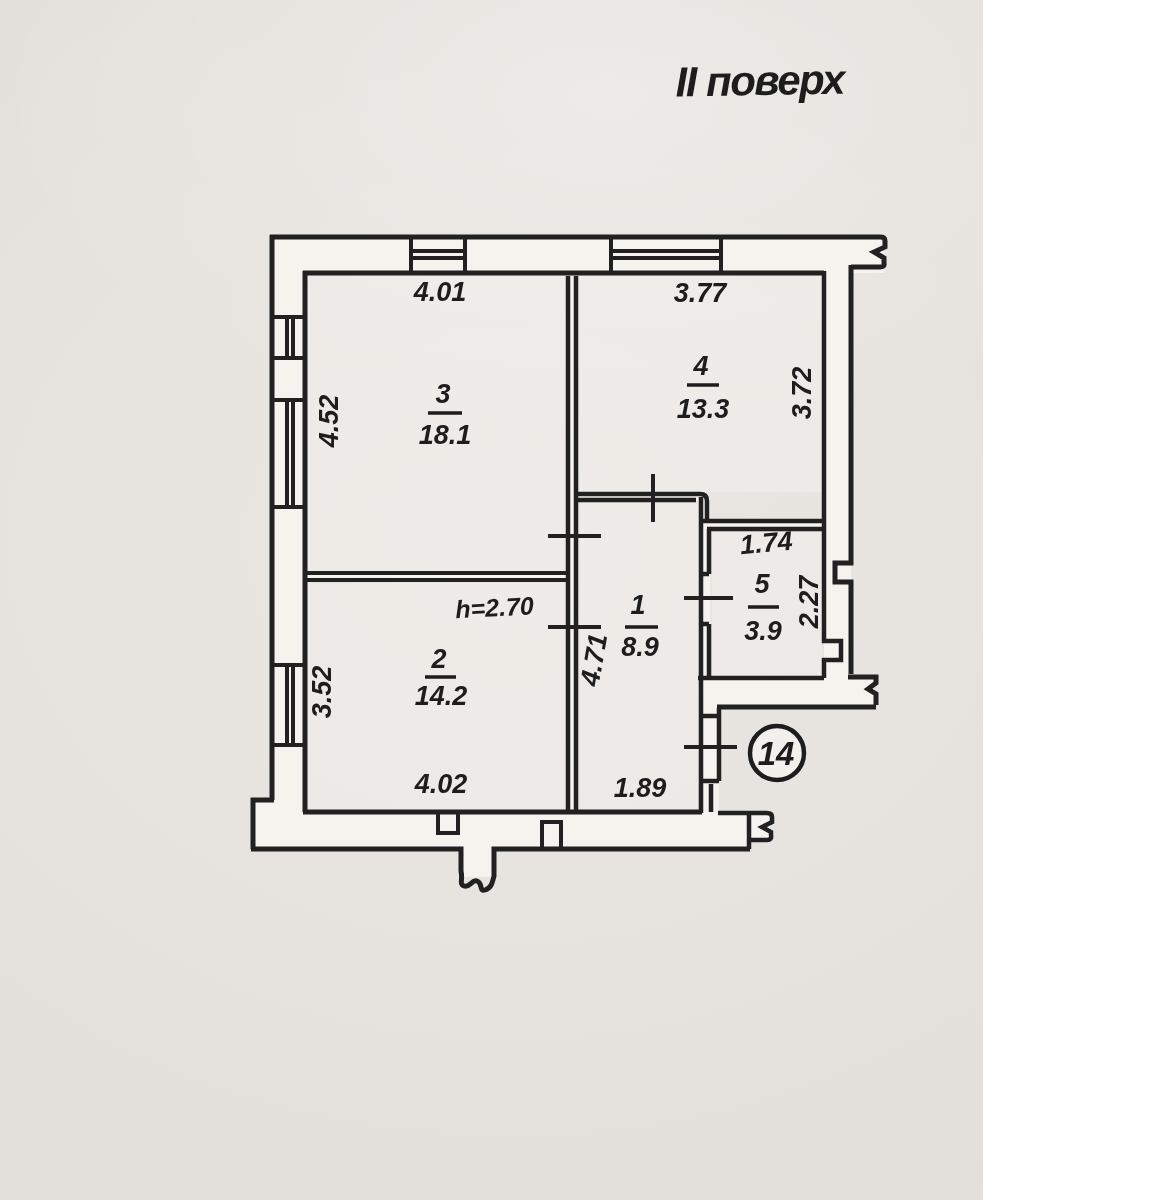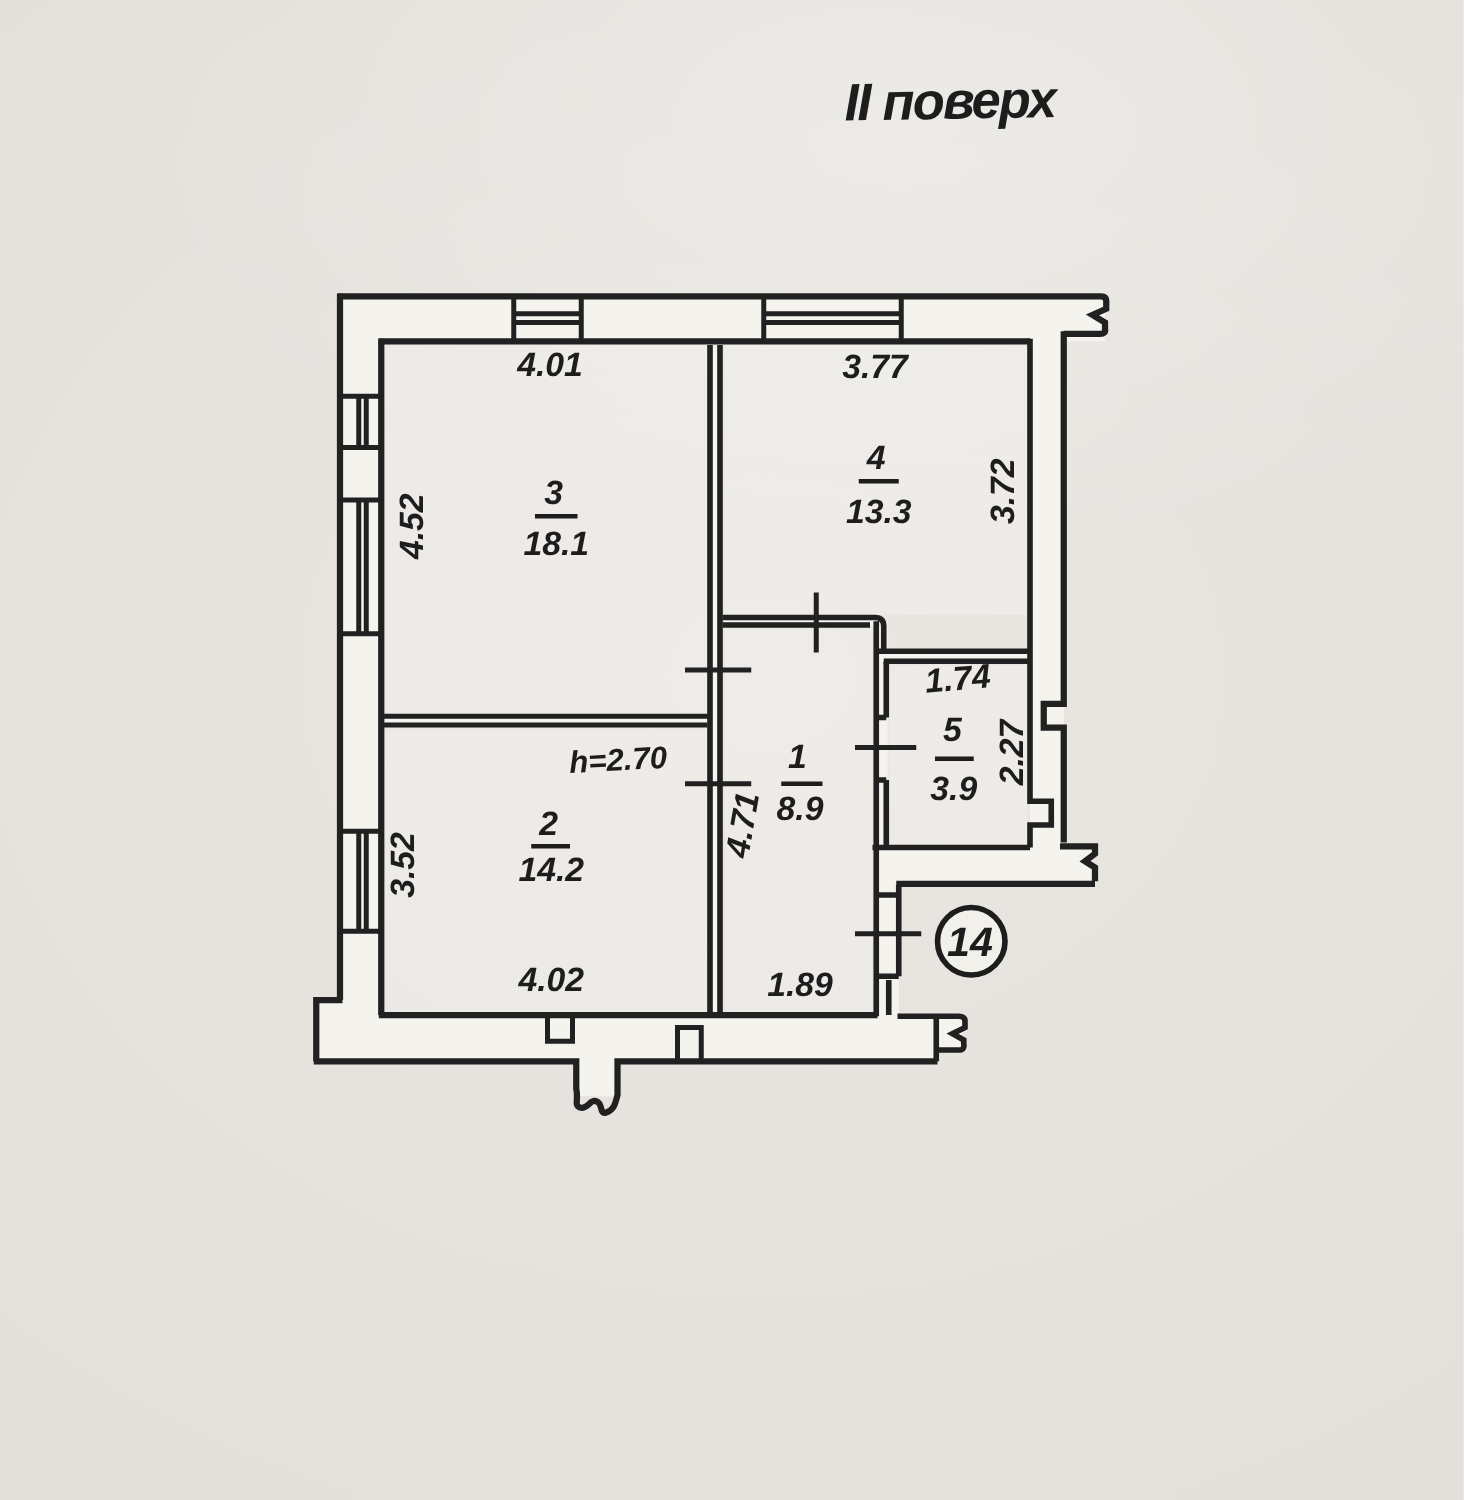--- a/index.html
+++ b/index.html
@@ -1,17 +1,17 @@
 <!DOCTYPE html>
 <html><head>
 <meta charset="utf-8">
 <style>
 html,body{margin:0;padding:0;}
 body{width:1171px;height:1200px;overflow:hidden;font-family:"Liberation Sans",sans-serif;}
-#page{position:relative;width:1171px;height:1200px;
+#page{position:relative;width:983px;height:1200px;
 background:
 radial-gradient(ellipse 900px 500px at 62% 8%, rgba(255,255,255,0.28), rgba(255,255,255,0) 70%),
 radial-gradient(ellipse 1500px 1200px at 52% 45%, rgba(255,255,255,0.08), rgba(188,184,176,0.20) 100%),
 #e8e5e0;}
 svg{position:absolute;left:0;top:0;filter:blur(0.4px);}
 text{fill:#1d1d1d;font-weight:bold;font-style:italic;}
 .w{stroke:#212121;fill:none;}
 </style>
 </head>
 <body>

